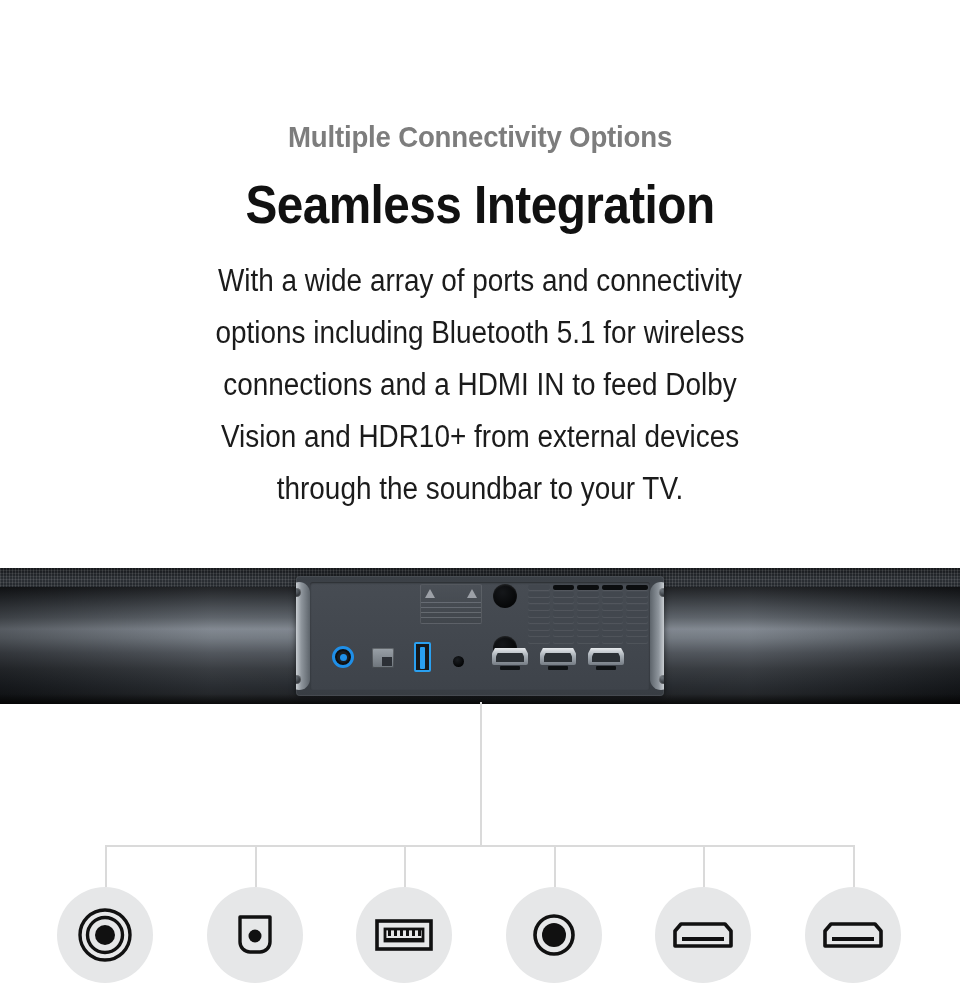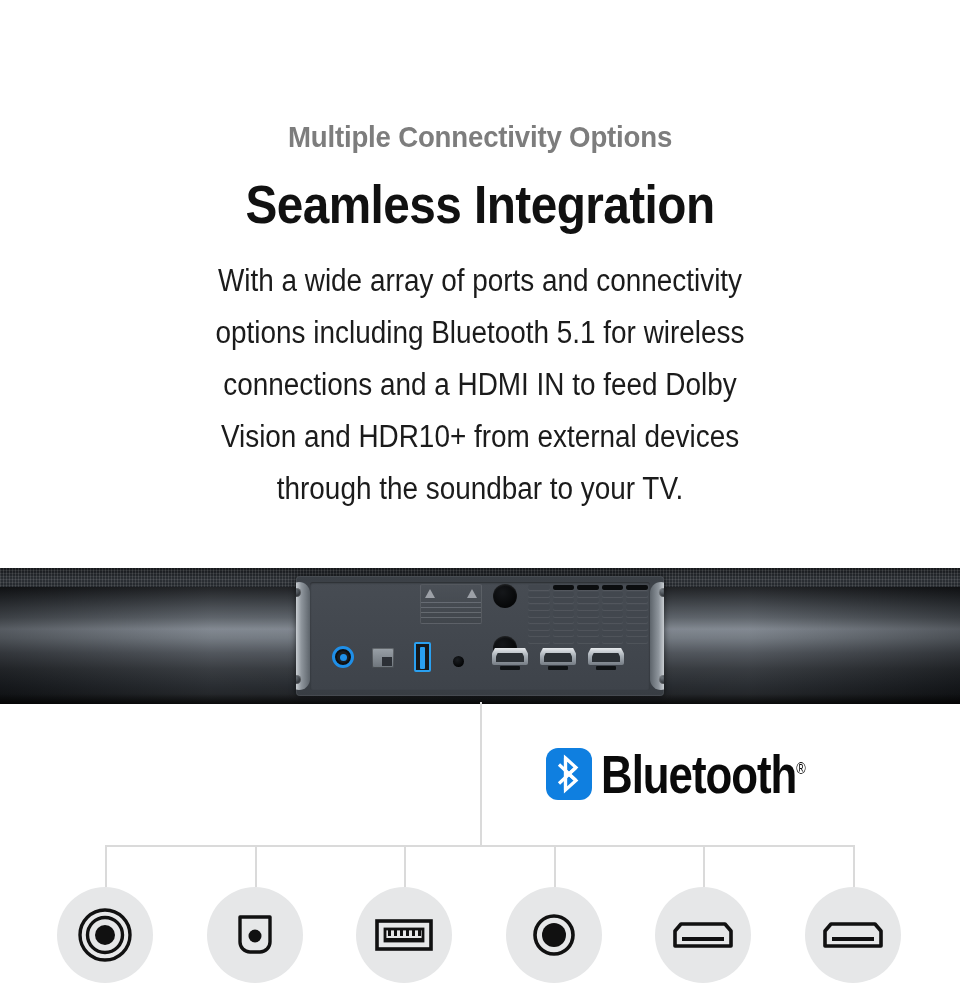--- a/index.html
+++ b/index.html
@@ -306,32 +306,20 @@
 
   <div class="vline-main" style="position:absolute;left:480px;top:702px;width:1.5px;height:144px;background:#dadada;"></div>
   <div class="hbar"></div>
   <div class="drop" style="left:105px"></div>
   <div class="drop" style="left:255px"></div>
   <div class="drop" style="left:404px"></div>
   <div class="drop" style="left:554px"></div>
   <div class="drop" style="left:703px"></div>
   <div class="drop" style="left:853px"></div>
 
-  <div class="bt-logo">
-    <div class="bt-badge">
-      <svg width="46" height="52" viewBox="0 0 46 52" aria-hidden="true">
-        <path d="M19.5 10 L30 19.5 L19.5 29 L19.5 10 Z M19.5 23 L30 32.5 L19.5 42 L19.5 23 Z" fill="none" stroke="#ffffff" stroke-width="3.2" stroke-linejoin="miter"></path>
-        <path d="M19.5 10 L19.5 42" stroke="#ffffff" stroke-width="3.2"></path>
-        <path d="M13 16.5 L30 32.5 M13 35.5 L30 19.5" stroke="#ffffff" stroke-width="3.2"></path>
-      </svg>
-    </div>
-    <div class="bt-word">
-      <span>Bluetooth</span><span class="bt-reg">®</span>
-    </div>
-  </div>
 
   <div class="icon-circle" style="left:57px">
     <svg width="58" height="58" viewBox="0 0 58 58">
       <circle cx="29" cy="29" r="25" fill="none" stroke="#111" stroke-width="3.4"></circle>
       <circle cx="29" cy="29" r="17.5" fill="none" stroke="#111" stroke-width="3.4"></circle>
       <circle cx="29" cy="29" r="10" fill="#111"></circle>
     </svg>
   </div>
 
   <div class="icon-circle" style="left:207px">

